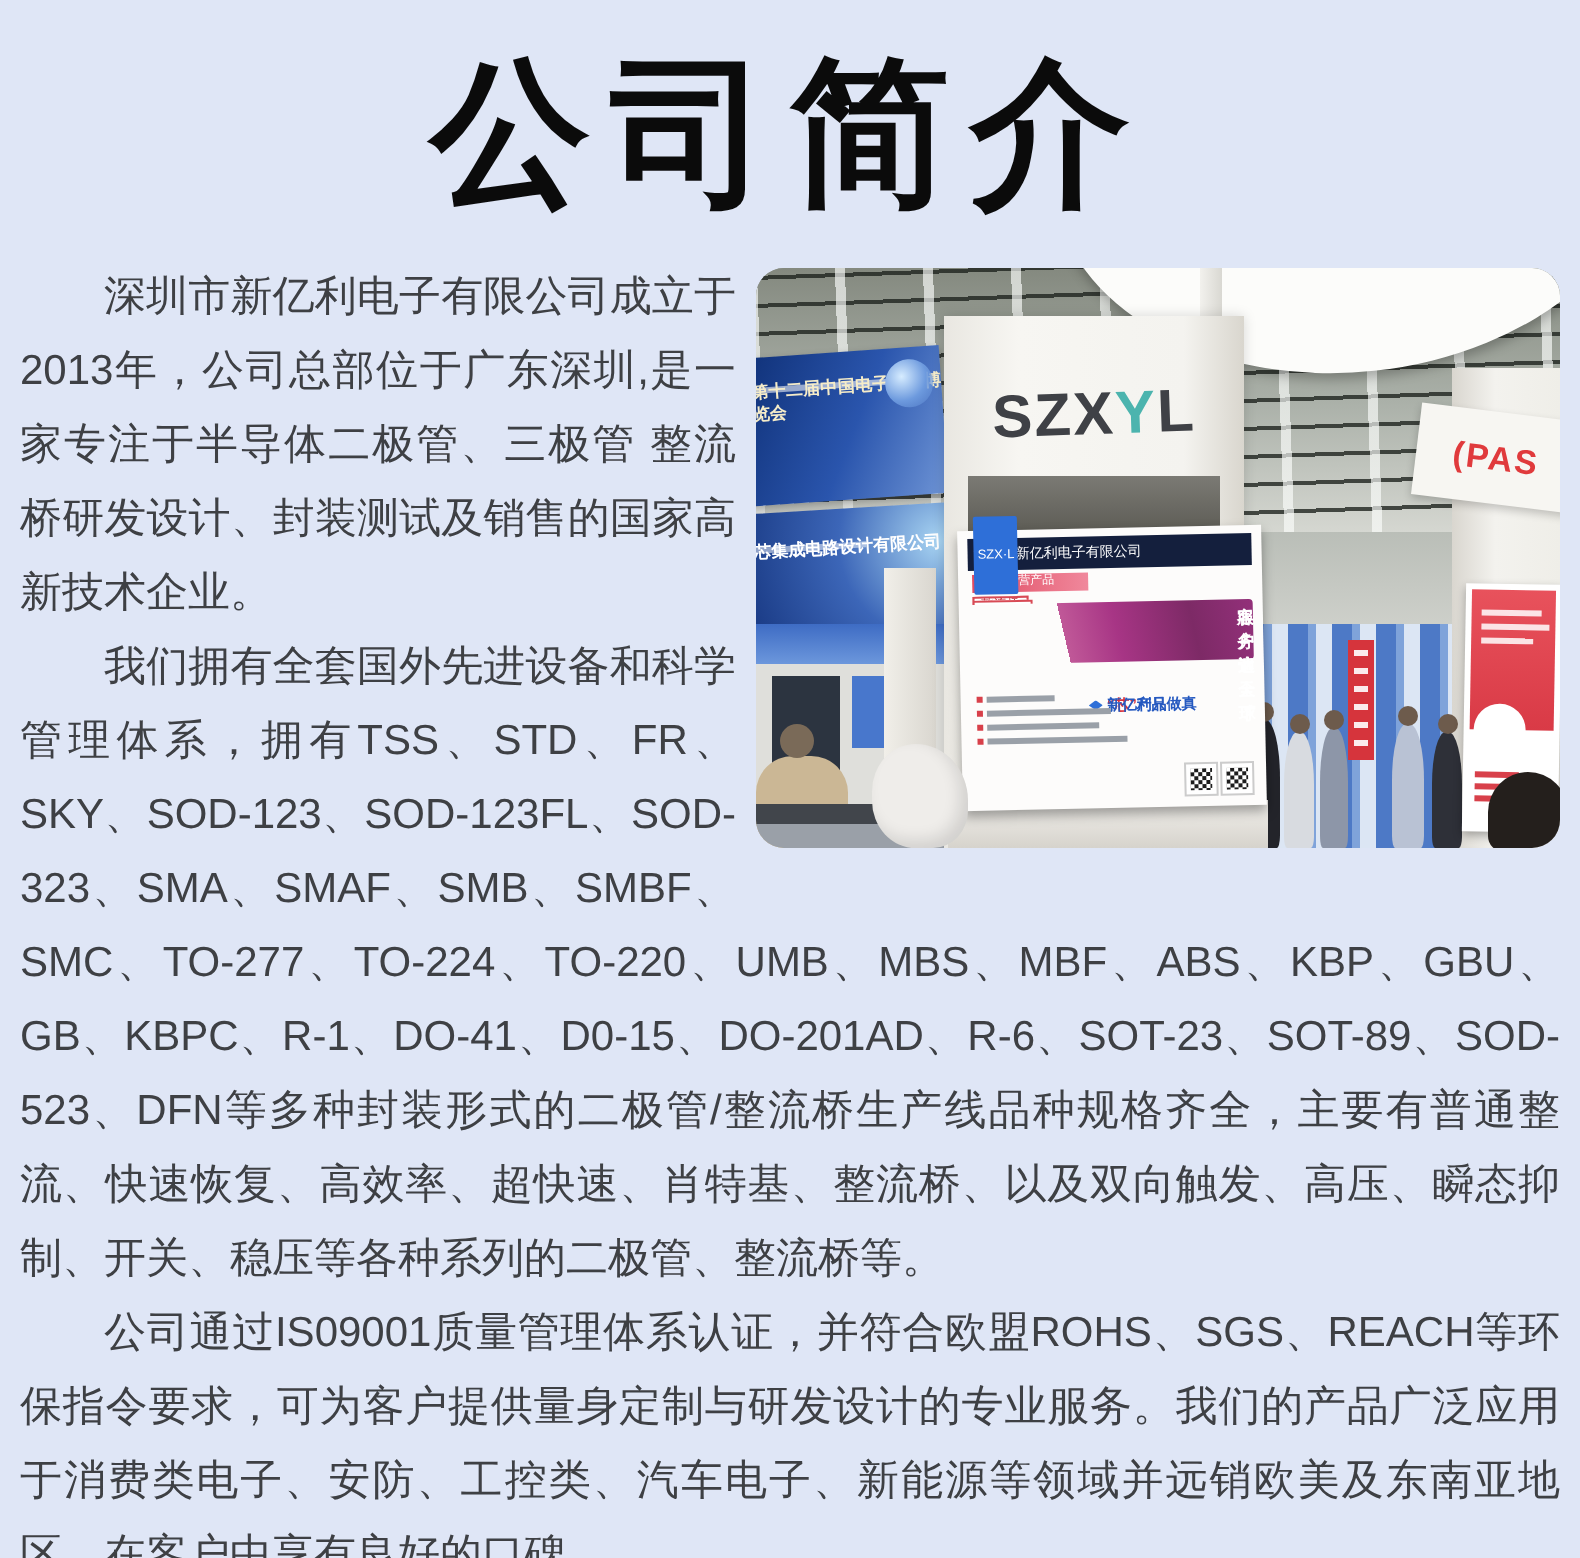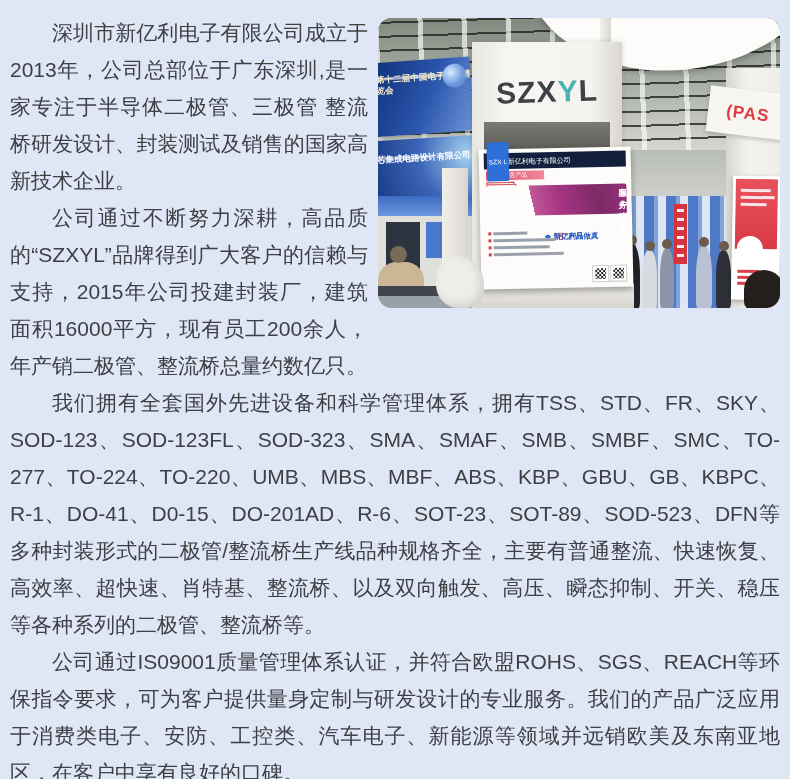--- a/index.html
+++ b/index.html
@@ -148,20 +148,21 @@
   .right-poster .circle{left:5px;top:60px;width:26px;height:26px;border-radius:50%;
     background:#fff;}
   .right-poster .low i{left:6px;height:2.5px;background:#d8404a;}
   .dark-head{left:366px;top:252px;width:40px;height:40px;background:#241f1c;z-index:6;
     border-radius:50% 50% 20% 20%;}
 </style>
 </head>
 <body>
 
 <div class="page">
+  <h1 class="title">公司简介</h1>
 
   <div class="content">
 
     <div class="photo">
       <div class="ceiling"></div>
       <div class="canopy"></div>
       <div class="canopy-pole"></div>
 
       <div class="banner-event">
         <span>第十二届中国电子信息博览会</span>
@@ -258,18 +259,17 @@
         <div class="low">
           <i style="top:94px;width:22px;"></i>
             <i style="top:100px;width:26px;"></i>
             <i style="top:106px;width:18px;"></i>
         </div>
       </div>
       <div class="dark-head"></div>
     </div>
 
     <p>深圳市新亿利电子有限公司成立于2013年，公司总部位于广东深圳,是一家专注于半导体二极管、三极管 整流桥研发设计、封装测试及销售的国家高新技术企业。</p>
-    <p>公司通过不断努力深耕，高品质的“SZXYL”品牌得到广大客户的信赖与支持，2015年公司投建封装厂，建筑面积16000平方，现有员工200余人，年产销二极管、整流桥总量约数亿只。</p>
     <p>我们拥有全套国外先进设备和科学管理体系，拥有TSS、STD、FR、SKY、SOD-123、SOD-123FL、SOD-323、SMA、SMAF、SMB、SMBF、SMC、TO-277、TO-224、TO-220、UMB、MBS、MBF、ABS、KBP、GBU、GB、KBPC、R-1、DO-41、D0-15、DO-201AD、R-6、SOT-23、SOT-89、SOD-523、DFN等多种封装形式的二极管/整流桥生产线品种规格齐全，主要有普通整流、快速恢复、高效率、超快速、肖特基、整流桥、以及双向触发、高压、瞬态抑制、开关、稳压等各种系列的二极管、整流桥等。</p>
     <p>公司通过IS09001质量管理体系认证，并符合欧盟ROHS、SGS、REACH等环保指令要求，可为客户提供量身定制与研发设计的专业服务。我们的产品广泛应用于消费类电子、安防、工控类、汽车电子、新能源等领域并远销欧美及东南亚地区，在客户中享有良好的口碑。</p>
 
   </div>
 </div>
 
 </body></html>

